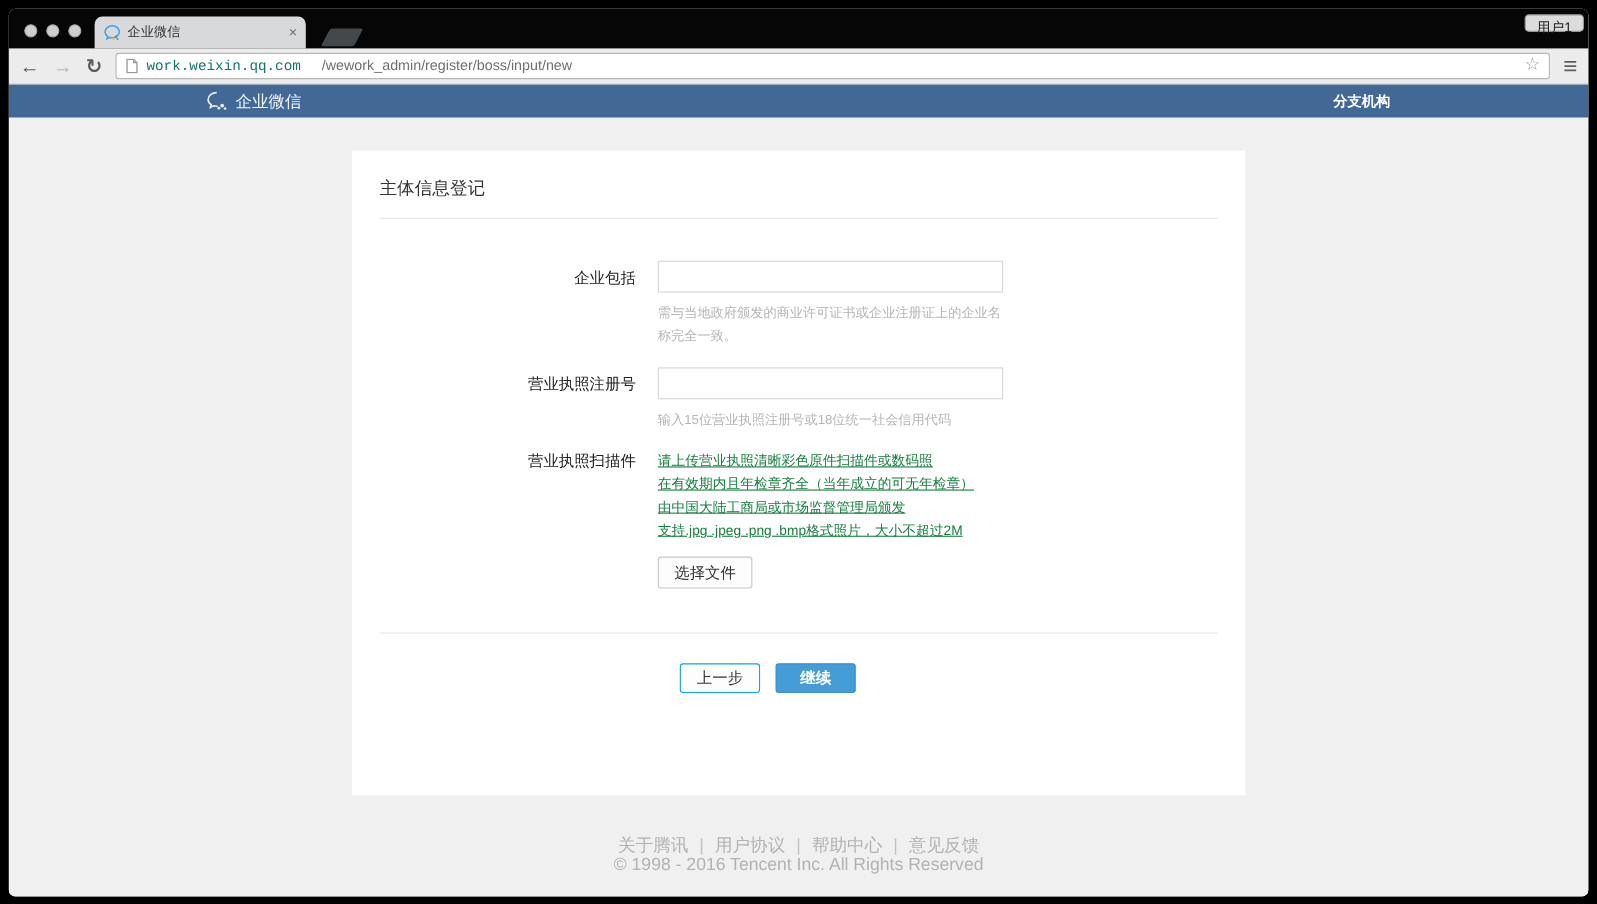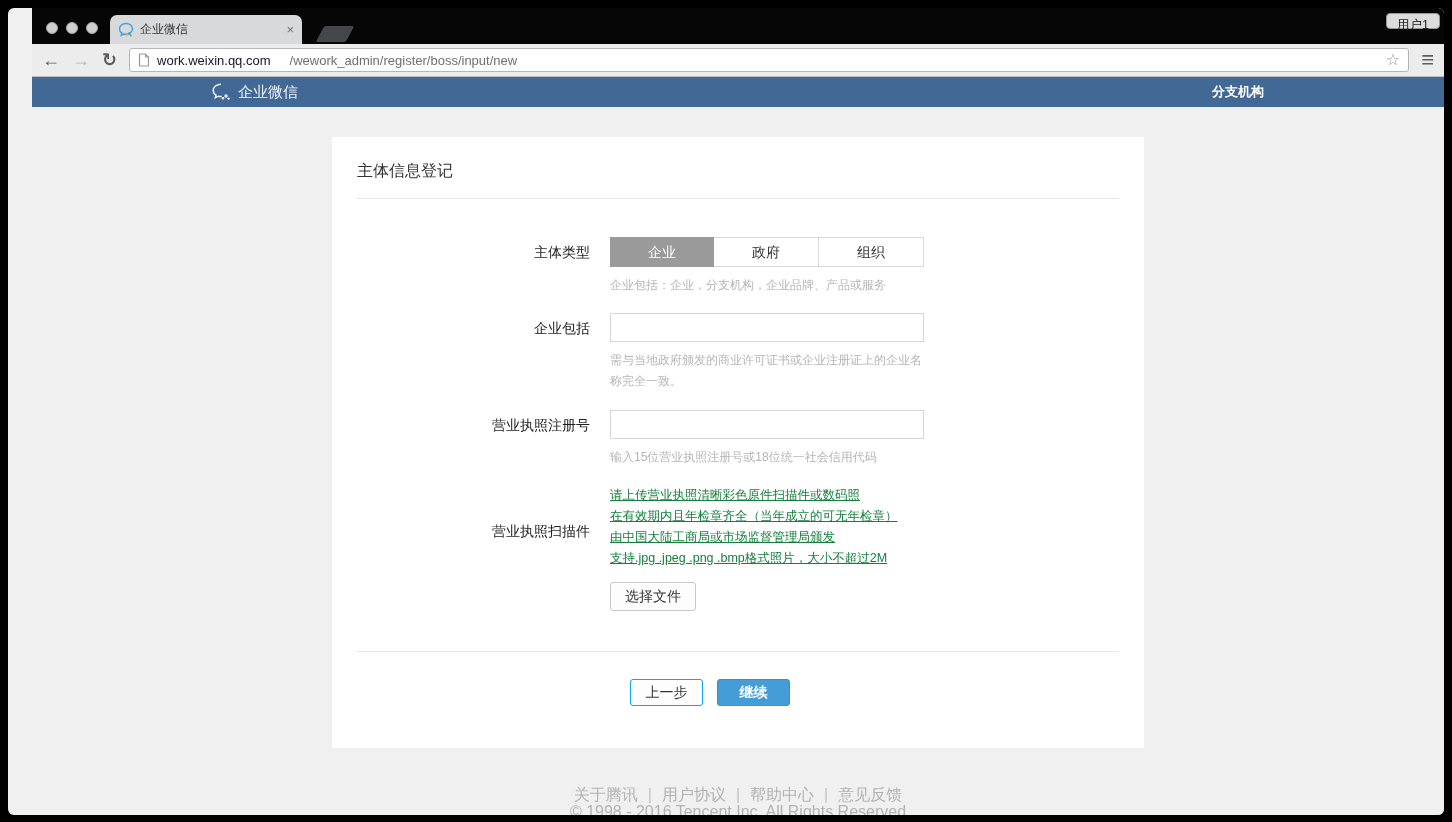--- a/index.html
+++ b/index.html
@@ -7,21 +7,21 @@
   body {
     background:#000;
     font-family:"Liberation Sans","DejaVu Sans",sans-serif;
     position:relative;
     overflow:hidden;
   }
   .window{
     position:absolute; left:8px; right:8px; top:8px; bottom:7px;
     border-radius:6px; overflow:hidden;
     background:#f0f0f1;
-    display:flex; flex-direction:column;padding-left:24px;
+    display:flex; flex-direction:column;
   }
   
   .titlebar{ height:36px; background:#060606; position:relative; flex:none; }
   .traffic{ position:absolute; top:14px; left:14px; display:flex; gap:8px; }
   .traffic i{ width:12px; height:12px; border-radius:50%; background:#cfcfcf; border:1px solid #a8a8a8; display:block; }
   .tab{
     position:absolute; left:78px; bottom:0; width:192px; height:29px;
     background:#d8d9db; border-radius:7px 7px 0 0;
     display:flex; align-items:center; padding:0 8px; gap:6px;
   }
@@ -42,21 +42,21 @@
     display:flex; align-items:center; padding:0 10px; gap:12px;
   }
   .nav-ico{ font-size:18px; line-height:1; color:#5c5c5c; font-weight:bold; }
   .nav-ico.disabled{ color:#b7b7b7; }
   .omnibox{
     flex:1; height:24px; background:#fff; border:1px solid #b6b6b6; border-radius:3px;
     display:flex; align-items:center; padding:0 8px; gap:7px;
   }
   .doc-ico{ flex:none; display:flex; }
   .url{ flex:1; font-size:13px; white-space:nowrap; overflow:hidden; }
-  .url .domain{ color:#0f172a; }
+  .url .domain{ color:#0f766e;font-family:Liberation Mono, monospace; }
   .url .path{ color:#6f6f6f;margin-left:19px; }
   .star{ font-size:16px; color:#9b9b9b; line-height:1; }
   .menu-ico{ font-size:22px; color:#5f5f5f; line-height:1; }
   
   .navbar{
     height:30px; flex:none; background:#426996;
     display:flex; align-items:center; padding:0 180px; color:#fff;
   }
   .brand{ display:flex; align-items:center; gap:6px; }
   .brand-text{ font-size:15px; color:#f2f5f9; }
@@ -69,21 +69,21 @@
     padding:0 25px 42px;
   }
   .card-title{ font-size:16px; color:#333; padding:24px 0 16px; }
   .card-hr{ border:none; border-top:1px solid #e7e7e7; }
   .form{ padding-top:38px; }
   .form-row{ display:flex; margin-bottom:18px; }
   .form-label{
     width:253px; text-align:right; padding-right:20px; flex:none;
     font-size:14px; color:#222; line-height:30px; white-space:nowrap;
   }
-  .form-label.top{ line-height:21px; padding-top:0;margin-top:36px; }
+  .form-label.top{ line-height:21px; padding-top:0; }
   .form-control{ width:320px; }
   .tabset{ display:flex; width:314px; height:30px; border:1px solid #d9d9d9; background:#fff; }
   .tabset .seg{
     flex:1; text-align:center; line-height:28px; font-size:14px; color:#333;
     border-left:1px solid #d9d9d9; cursor:default;
   }
   .tabset .seg:first-child{ border-left:none; }
   .tabset .seg.selected{
     background:#9a9a9a; color:#fff; line-height:30px; margin:-1px; padding:0; position:relative;
     border-left:none;
@@ -173,31 +173,20 @@
     <span class="login-link">分支机构</span>
   </div>
 
   <div class="page">
     <div class="card">
       <div class="card-title">主体信息登记</div>
       <hr class="card-hr">
 
       <div class="form">
 
-        <div class="form-row">
-          <div class="form-label">主体类型</div>
-          <div class="form-control">
-            <div class="tabset">
-              <span class="seg selected">企业</span>
-              <span class="seg">政府</span>
-              <span class="seg">组织</span>
-            </div>
-            <div class="helper">企业包括：企业，分支机构，企业品牌、产品或服务</div>
-          </div>
-        </div>
 
         <div class="form-row">
           <div class="form-label">企业包括</div>
           <div class="form-control">
             <input class="text-input" type="text" value="" style="">
             <div class="helper wrap">需与当地政府颁发的商业许可证书或企业注册证上的企业名称完全一致。</div>
           </div>
         </div>
 
         <div class="form-row">

